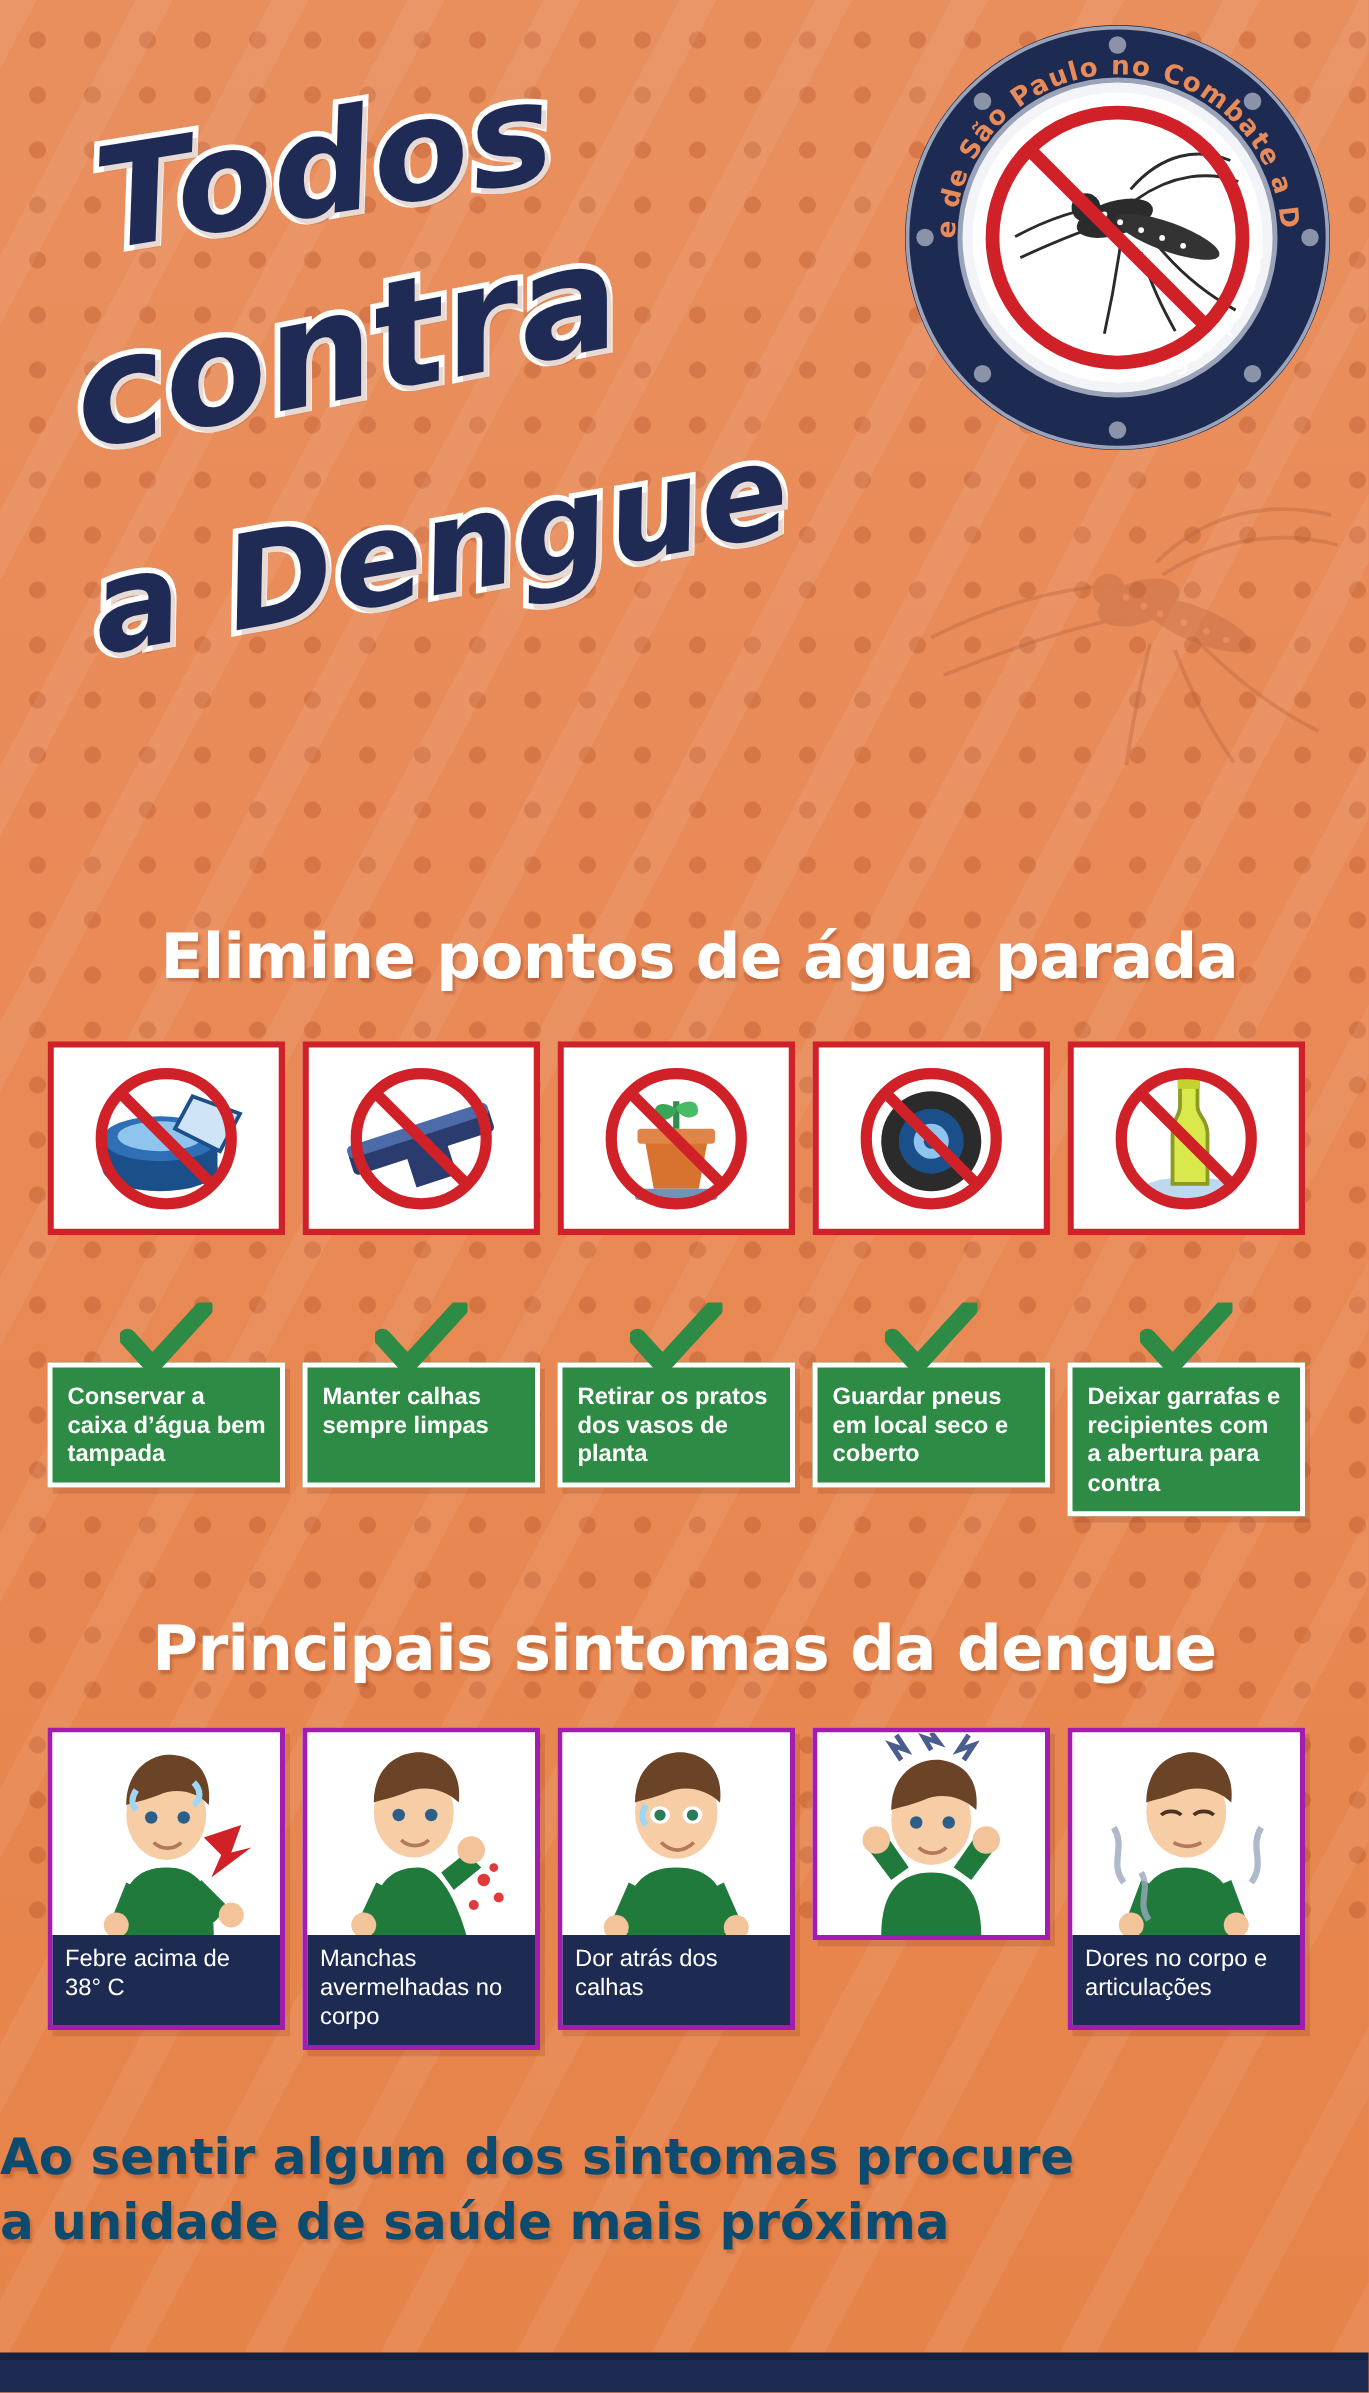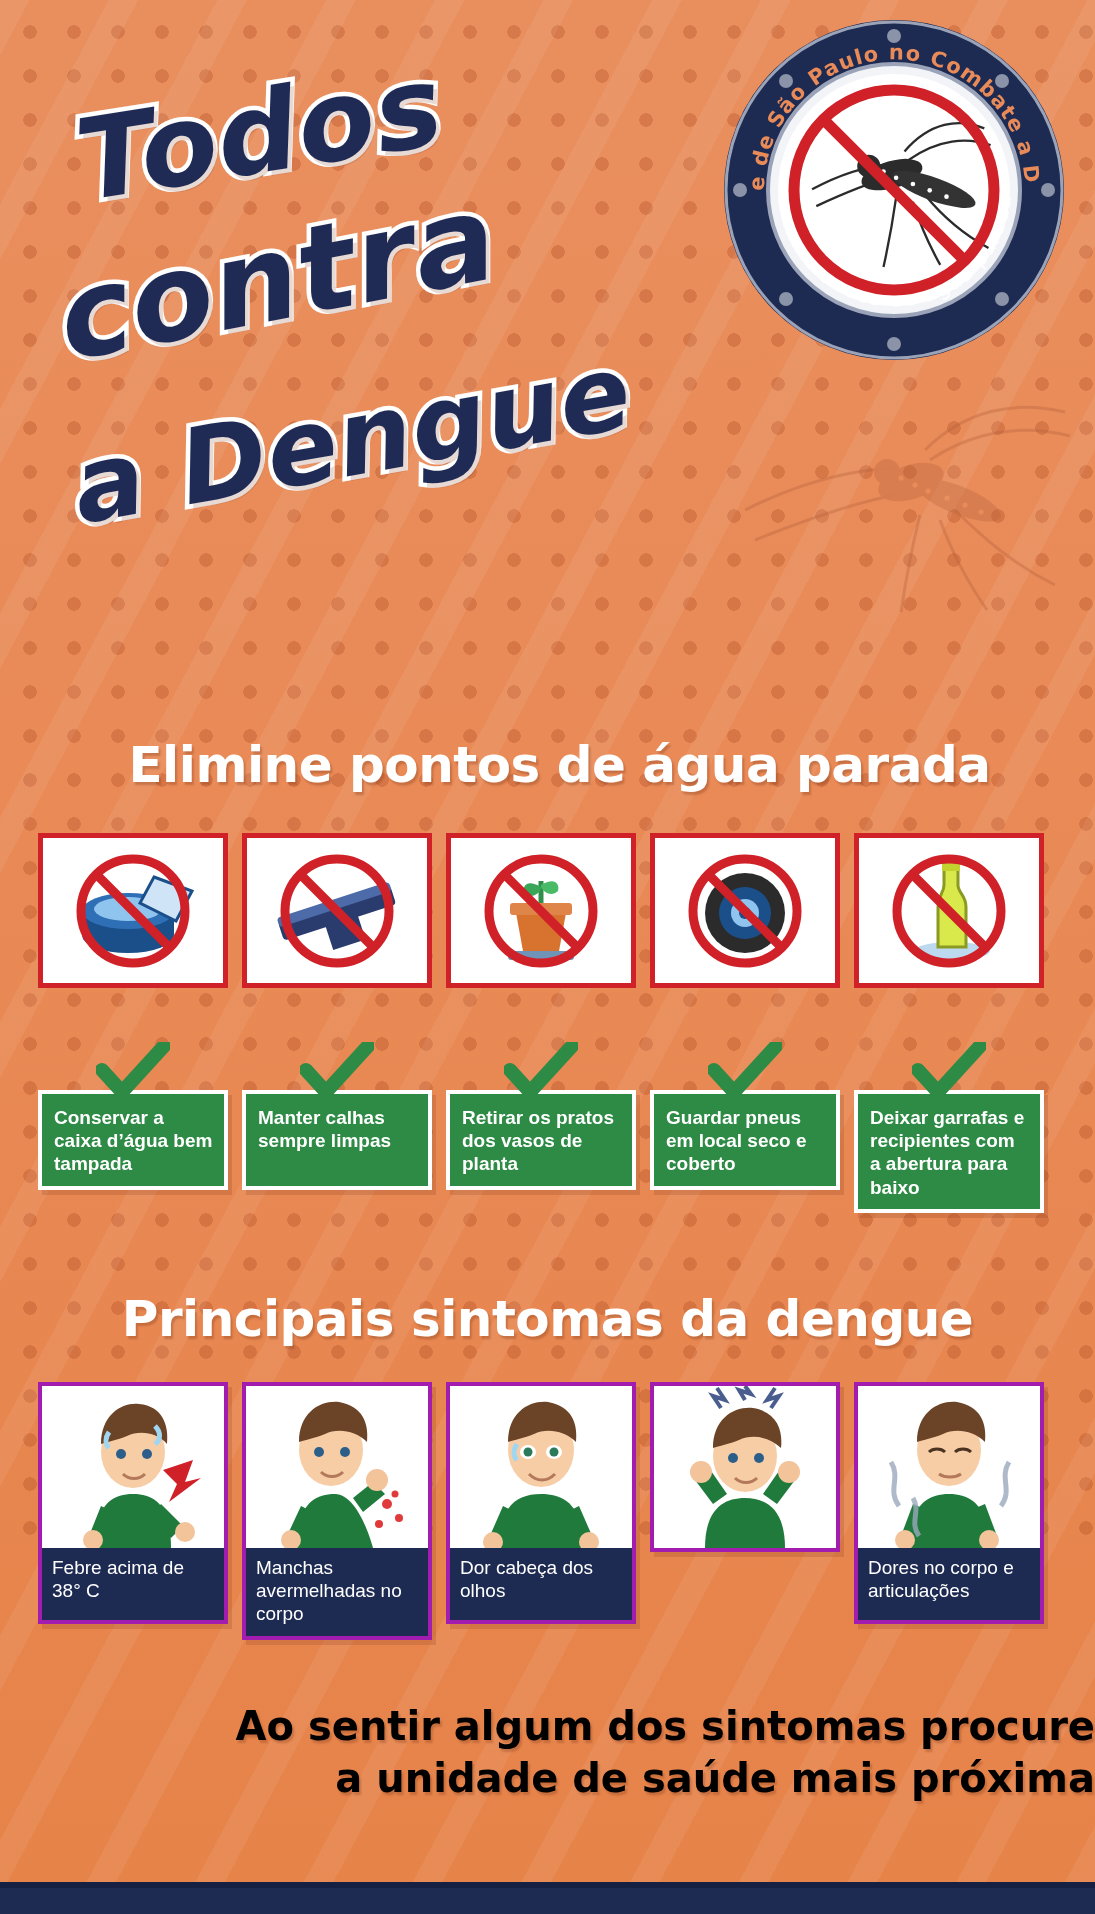--- a/index.html
+++ b/index.html
@@ -127,21 +127,21 @@
   .sym-label{
     background:#1d2a52; color:#ffffff;
     font-size:19px; line-height:1.2;
     padding:9px 8px 11px 10px;
     min-height:72px;
   }
 
   
   .footer{
     position:absolute; left:0; top:1700px; width:100%;
-    text-align:right; color:#000000;
+    text-align:left; color:#0c4a6e;
     font-family:"DejaVu Sans", sans-serif;
     font-weight:bold; font-size:40px; line-height:1.3;
     text-shadow:2px 3px 2px rgba(120,50,20,.28);
   }
 </style>
 </head>
 <body>
 
 <div class="bg-base"></div>
 <div class="bg-dots"></div>
@@ -334,21 +334,21 @@
         </svg>
     </span>
     <span>Guardar pneus em local seco e coberto</span>
   </div>
   <div class="label-card">
     <span class="check">
       <svg width="74" height="60" viewBox="0 0 74 60">
           <path d="M6 28 L26 50 L68 4" fill="none" stroke="#2e8b45" stroke-width="14" stroke-linecap="round" stroke-linejoin="round"></path>
         </svg>
     </span>
-    <span>Deixar garrafas e recipientes com a abertura para baixo</span>
+    <span>Deixar garrafas e recipientes com a abertura para contra</span>
   </div>
 </div>
 
 <div class="section-title" id="title-symptoms">Principais sintomas da dengue</div>
 
 <div class="row" id="symptom-cards">
 
   <div class="sym-card">
     <div class="sym-art">
       <svg width="180" height="162" viewBox="0 0 180 162">
@@ -405,21 +405,21 @@
         <ellipse cx="90" cy="64" rx="33" ry="37" fill="#f7cda6"></ellipse>
         <path d="M57 56 C57 26 79 14 97 16 C121 20 127 38 125 56 C113 44 95 42 83 48 C73 52 63 54 57 56 Z" fill="#6b4326"></path>
         <ellipse cx="77" cy="66" rx="8" ry="7" fill="#ffffff"></ellipse>
         <ellipse cx="103" cy="66" rx="8" ry="7" fill="#ffffff"></ellipse>
         <circle cx="77" cy="66" r="4.5" fill="#2b7a5a"></circle>
         <circle cx="103" cy="66" r="4.5" fill="#2b7a5a"></circle>
         <path d="M78 88 C86 96 96 96 104 88" stroke="#b3795a" stroke-width="3" fill="none"></path>
         <path d="M66 58 C62 64 62 70 66 74" stroke="#9fd7f2" stroke-width="5" fill="none"></path>
       </svg>
     </div>
-    <div class="sym-label">Dor cabeça dos olhos</div>
+    <div class="sym-label">Dor atrás dos calhas</div>
   </div>
 
   <div class="sym-card">
     <div class="sym-art">
       <svg width="180" height="162" viewBox="0 0 180 162">
         <path d="M50 162 C50 126 66 112 90 112 C114 112 130 126 130 162 Z" fill="#1f7a3c"></path>
         <path d="M58 118 L40 94 L54 82 L72 108 Z" fill="#1f7a3c"></path>
         <path d="M122 118 L140 94 L126 82 L108 108 Z" fill="#1f7a3c"></path>
         <circle cx="46" cy="86" r="11" fill="#f3c39a"></circle>
         <circle cx="134" cy="86" r="11" fill="#f3c39a"></circle>

